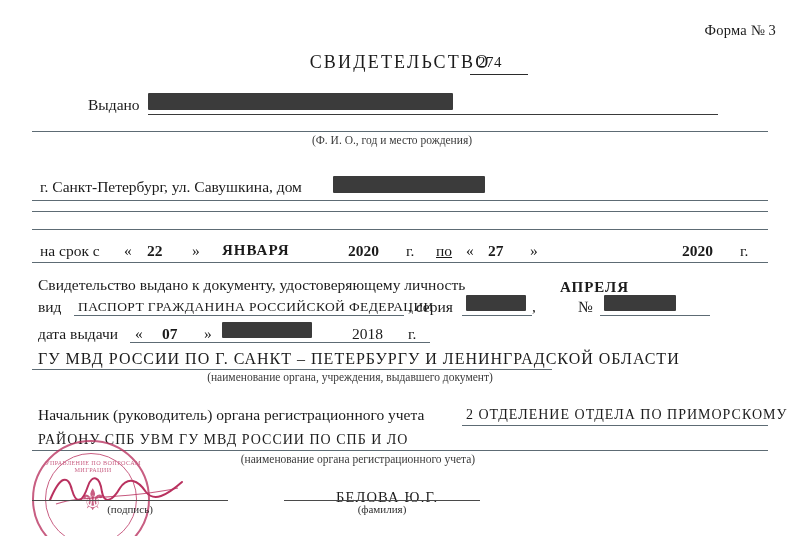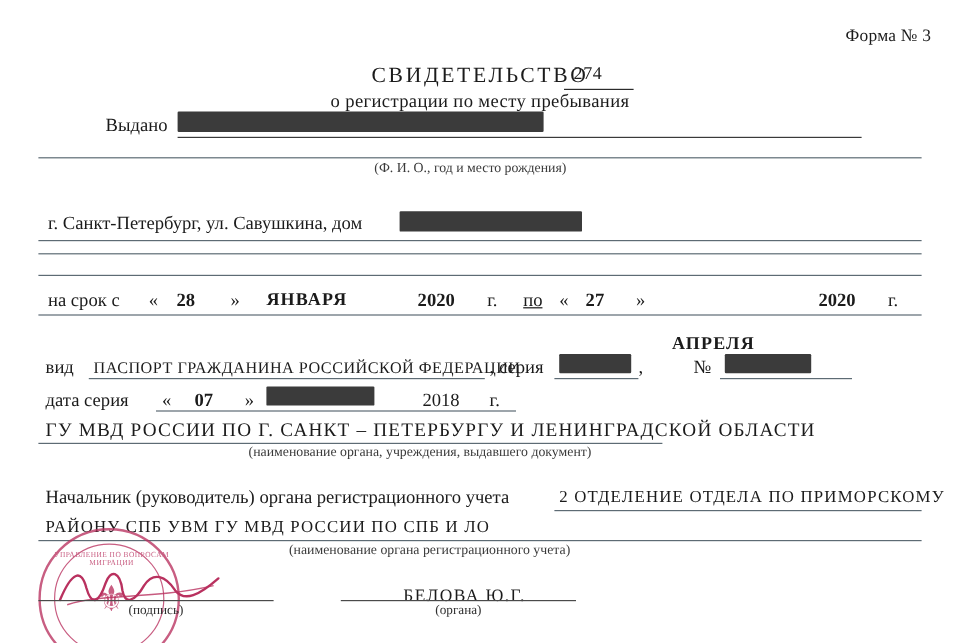--- a/index.html
+++ b/index.html
@@ -167,61 +167,61 @@
 </head>
 <body>
 
 <div class="page">
 
   <div class="form-no">Форма № 3</div>
 
   <div class="title">СВИДЕТЕЛЬСТВО</div>
   <div class="title-num">274</div>
   <div class="title-num-underline"></div>
-  <div class="subtitle">о регистрации по месту пребывания</div>
 
   <div class="txt" style="left:88px; top:96px;">Выдано</div>
   <div class="rule dark" style="left:148px; top:114px; width:570px;"></div>
 
   <div class="rule" style="left:32px; top:131px; width:736px;"></div>
   <div class="hint" style="top:134px;">(Ф. И. О., год и место рождения)</div>
 
 
   <div class="txt" style="left:40px; top:178px;">г. Санкт-Петербург, ул. Савушкина, дом</div>
   <div class="rule" style="left:32px; top:200px; width:736px;"></div>
   <div class="rule" style="left:32px; top:211px; width:736px;"></div>
 
   <div class="txt" style="left:40px; top:242px;">на срок с</div>
   <div class="txt" style="left:124px; top:242px;">«</div>
-  <div class="txt" style="left:147px; top:242px; font-weight:bold;">28</div>
+  <div class="txt" style="left:147px; top:242px; font-weight:bold;">22</div>
   <div class="txt" style="left:192px; top:242px;">»</div>
   <div class="txt sp" style="left:222px; top:242px; font-weight:bold; font-size:15px;">ЯНВАРЯ</div>
   <div class="txt" style="left:348px; top:242px; font-weight:bold;">2020</div>
   <div class="txt" style="left:406px; top:242px;">г.</div>
   <div class="txt" style="left:436px; top:242px;text-decoration:underline;">по</div>
   <div class="txt" style="left:466px; top:242px;">«</div>
   <div class="txt" style="left:488px; top:242px; font-weight:bold;">27</div>
   <div class="txt" style="left:530px; top:242px;">»</div>
   <div class="txt sp" style="left:560px; top:242px; font-weight:bold; font-size:15px;margin-top:37px;">АПРЕЛЯ</div>
   <div class="txt" style="left:682px; top:242px; font-weight:bold;">2020</div>
   <div class="txt" style="left:740px; top:242px;">г.</div>
   <div class="rule" style="left:32px; top:229px; width:736px;"></div>
   <div class="rule" style="left:32px; top:262px; width:736px;"></div>
 
+  <div class="txt" style="left:38px; top:276px;">Свидетельство выдано к документу, удостоверяющему личность</div>
 
   <div class="txt" style="left:38px; top:298px;">вид</div>
   <div class="txt" style="left:78px; top:299px; font-size:13.5px; letter-spacing:.4px;">ПАСПОРТ ГРАЖДАНИНА РОССИЙСКОЙ ФЕДЕРАЦИИ</div>
   <div class="txt" style="left:408px; top:298px;">, серия</div>
   <div class="txt" style="left:532px; top:298px;">,</div>
   <div class="txt" style="left:578px; top:298px;">№</div>
   <div class="rule" style="left:74px; top:315px; width:330px;"></div>
   <div class="rule" style="left:462px; top:315px; width:70px;"></div>
   <div class="rule" style="left:600px; top:315px; width:110px;"></div>
 
-  <div class="txt" style="left:38px; top:325px;">дата серия</div>
+  <div class="txt" style="left:38px; top:325px;">дата выдачи</div>
   <div class="txt" style="left:135px; top:325px;">«</div>
   <div class="txt" style="left:162px; top:325px; font-weight:bold;">07</div>
   <div class="txt" style="left:204px; top:325px;">»</div>
   <div class="txt" style="left:352px; top:325px;">2018</div>
   <div class="txt" style="left:408px; top:325px;">г.</div>
   <div class="rule" style="left:130px; top:342px; width:300px;"></div>
 
   <div class="txt sp" style="left:38px; top:350px; font-size:16px;">ГУ  МВД  РОССИИ  ПО  Г. САНКТ – ПЕТЕРБУРГУ  И  ЛЕНИНГРАДСКОЙ ОБЛАСТИ</div>
   <div class="rule" style="left:32px; top:369px; width:520px;"></div>
   <div class="hint" style="top:371px; width:760px; left:-30px;">(наименование органа, учреждения, выдавшего документ)</div>
@@ -246,20 +246,20 @@
       <path d="M4 30 C 14 6, 22 4, 26 20 C 30 34, 36 34, 42 16 C 46 4, 54 6, 56 22 C 58 34, 66 32, 74 18 C 82 6, 92 10, 100 22 C 108 32, 120 26, 136 12" fill="none" stroke="#b9315f" stroke-width="2" stroke-linecap="round"></path>
       <path d="M10 34 C 40 24, 80 30, 132 18" fill="none" stroke="#b9315f" stroke-width="1.2" opacity=".8"></path>
     </svg>
   </div>
 
   <div class="footline" style="left:32px; top:500px; width:196px;"></div>
   <div class="caption" style="left:82px; top:503px; width:96px;">(подпись)</div>
 
   <div class="bold-name" style="left:336px; top:489px;">БЕЛОВА Ю.Г.</div>
   <div class="footline" style="left:284px; top:500px; width:196px;"></div>
-  <div class="caption" style="left:334px; top:503px; width:96px;">(органа)</div>
+  <div class="caption" style="left:334px; top:503px; width:96px;">(фамилия)</div>
 
 <div class="redact" style="left: 148px; top: 93px; width: 305px; height: 17px;"></div>
     <div class="redact" style="left: 333px; top: 176px; width: 152px; height: 17px;"></div>
     <div class="redact" style="left: 466px; top: 295px; width: 60px; height: 16px;"></div>
     <div class="redact" style="left: 604px; top: 295px; width: 72px; height: 16px;"></div>
     <div class="redact" style="left: 222px; top: 322px; width: 90px; height: 16px;"></div>
   </div>
 
 </body></html>

